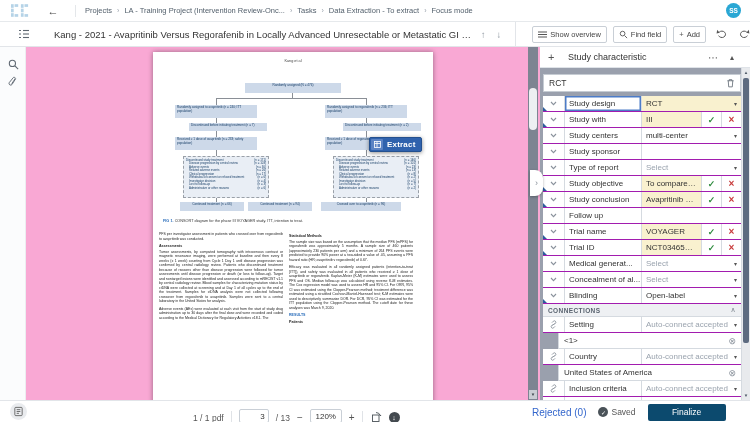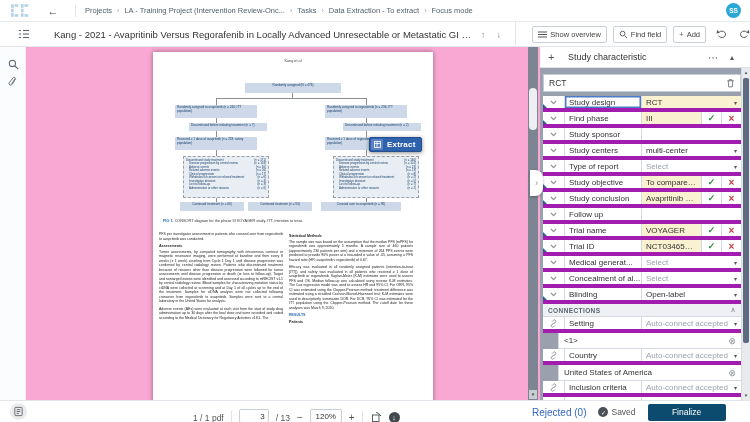--- a/index.html
+++ b/index.html
@@ -62,21 +62,21 @@
   .panel{position:absolute;left:540px;top:0;width:210px;bottom:0;background:#9aa0ad}
   .panel-header{height:21px;background:#fff;border-bottom:1px solid #dfe3e8;display:flex;align-items:center;padding:0 8px}
   .ph-plus{font-size:11px;color:#555;cursor:pointer;width:14px}
   .ph-title{font-size:9px;color:#333;margin-left:6px;flex:1}
   .ph-dots{font-size:10px;color:#555;margin-right:12px;cursor:pointer}
   .ph-collapse{font-size:8px;color:#555;margin-right:8px;cursor:pointer}
   .panel-body{position:absolute;top:21px;left:0;right:0;bottom:0}
   .cell-editor{position:absolute;top:6px;left:3px;width:198px;height:18px;background:#fff;border:1px solid #c6ccd3;display:flex;align-items:center;padding:0 5px;font-size:8.5px;color:#333}
   .trash{margin-left:auto;color:#5f6872;display:flex;align-items:center;cursor:pointer}
   .rows{position:absolute;top:28px;left:3px;width:198px}
-  .prow.field{display:flex;height:16px;background:#fff;border-bottom:4px solid #a21caf;font-size:8px;color:#333;position:relative}
+  .prow.field{display:flex;height:16px;background:#fff;border-bottom:1px solid #a21caf;font-size:8px;color:#333;position:relative}
   .c-chev{width:22px;min-width:22px;border-right:1px solid #d5dae0;display:flex;align-items:center;justify-content:center;color:#8a929c;position:relative;cursor:pointer}
   .c-chev.marker::after{content:"";position:absolute;left:0;bottom:0;width:0;height:0;border-left:4px solid #2b5d9c;border-top:4px solid transparent}
   .c-label{width:77px;min-width:77px;border-right:1px solid #d5dae0;display:flex;align-items:center;padding:0 4px;white-space:nowrap;overflow:hidden;cursor:pointer}
   .c-value{flex:1;display:flex;align-items:center;padding:0 4px;min-width:0;cursor:pointer}
   .c-value.yellow{background:#f9f1cf}
   .c-value.placeholder .v-text{color:#9aa3ae}
   .v-text{flex:1;white-space:nowrap;overflow:hidden;text-overflow:ellipsis}
   .caret{color:#555;font-size:6px;margin-left:2px}
   .c-ok{width:20px;min-width:20px;border-left:1px solid #d5dae0;display:flex;align-items:center;justify-content:center;color:#2e8b3d;font-size:9px;font-weight:bold;cursor:pointer}
   .c-no{width:20px;min-width:20px;border-left:1px solid #d5dae0;display:flex;align-items:center;justify-content:center;color:#c83c3c;font-size:10px;font-weight:bold;cursor:pointer}
@@ -390,48 +390,48 @@
                 <span class="v-text">RCT</span>
                 <span class="caret">▾</span>
               </span>
             </div>
             <div class="prow field">
               <span class="c-chev marker">
                 <svg width="7" height="5" viewBox="0 0 7 5">
                   <polyline points="1,1 3.5,3.6 6,1" fill="none" stroke="currentColor" stroke-width="1.1"></polyline>
                 </svg>
               </span>
-              <span class="c-label">Find phase</span>
+              <span class="c-label">Study with</span>
               <span class="c-value yellow">
                 <span class="v-text">III</span>
               </span>
               <span class="c-ok">✓</span>
               <span class="c-no">×</span>
+            </div>
+            <div class="prow field">
+              <span class="c-chev">
+                <svg width="7" height="5" viewBox="0 0 7 5">
+                  <polyline points="1,1 3.5,3.6 6,1" fill="none" stroke="currentColor" stroke-width="1.1"></polyline>
+                </svg>
+              </span>
+              <span class="c-label">Study centers</span>
+              <span class="c-value">
+                <span class="v-text">multi-center</span>
+                <span class="caret">▾</span>
+              </span>
             </div>
             <div class="prow field">
               <span class="c-chev">
                 <svg width="7" height="5" viewBox="0 0 7 5">
                   <polyline points="1,1 3.5,3.6 6,1" fill="none" stroke="currentColor" stroke-width="1.1"></polyline>
                 </svg>
               </span>
               <span class="c-label">Study sponsor</span>
               <span class="c-value">
                 <span class="v-text"></span>
-              </span>
-            </div>
-            <div class="prow field">
-              <span class="c-chev">
-                <svg width="7" height="5" viewBox="0 0 7 5">
-                  <polyline points="1,1 3.5,3.6 6,1" fill="none" stroke="currentColor" stroke-width="1.1"></polyline>
-                </svg>
-              </span>
-              <span class="c-label">Study centers</span>
-              <span class="c-value">
-                <span class="v-text">multi-center</span>
-                <span class="caret">▾</span>
               </span>
             </div>
             <div class="prow field">
               <span class="c-chev">
                 <svg width="7" height="5" viewBox="0 0 7 5">
                   <polyline points="1,1 3.5,3.6 6,1" fill="none" stroke="currentColor" stroke-width="1.1"></polyline>
                 </svg>
               </span>
               <span class="c-label">Type of report</span>
               <span class="c-value placeholder">

